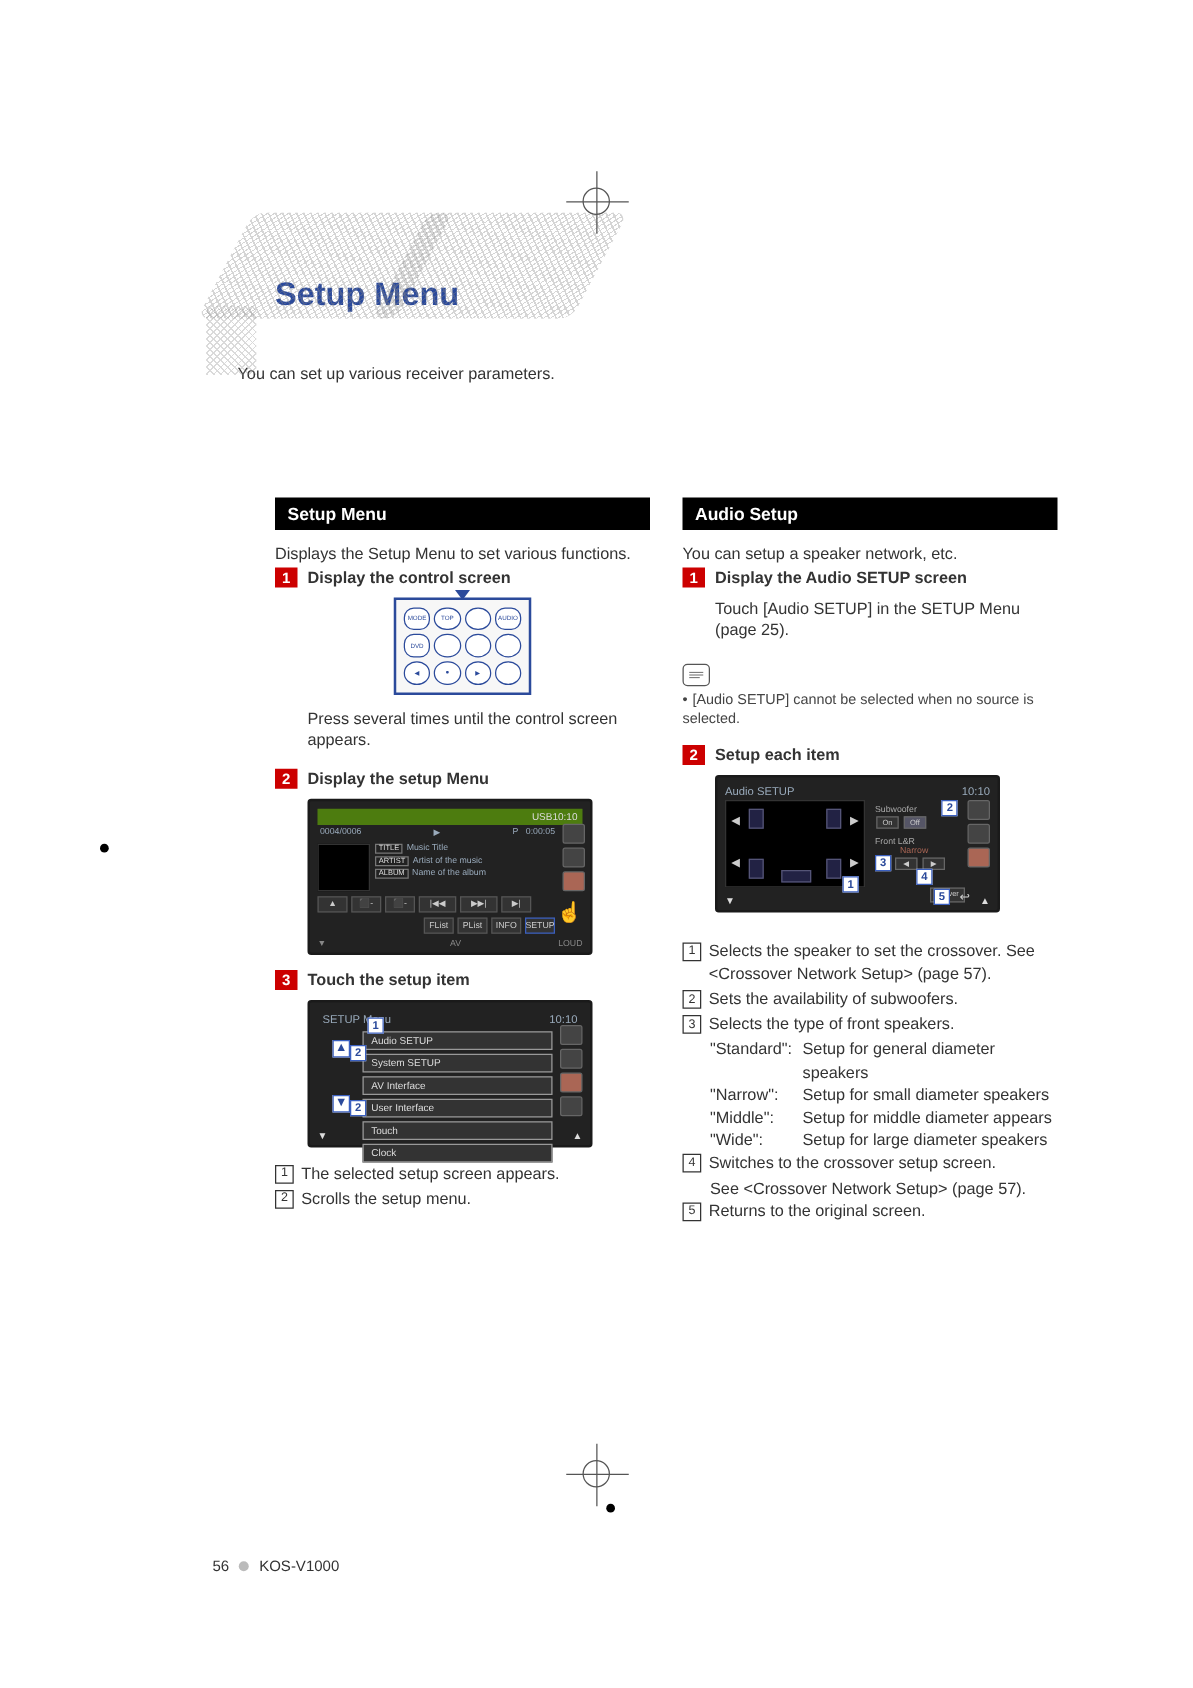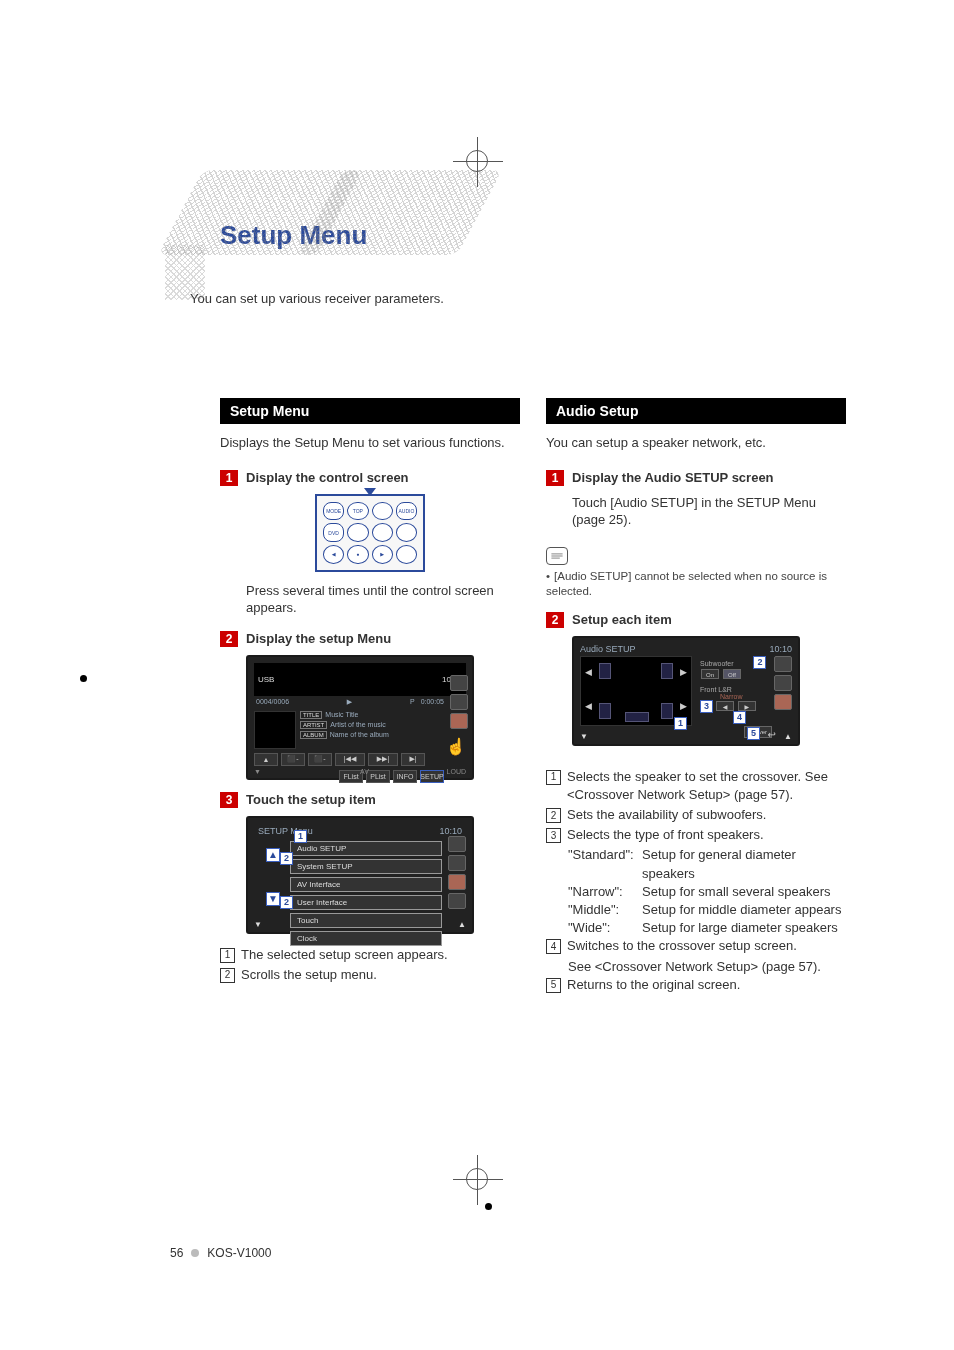--- a/index.html
+++ b/index.html
@@ -79,21 +79,21 @@
   .section-header {
     background: #000;
     color: #fff;
     font-weight: bold;
     padding: 5px 10px;
     font-size: 14px;
     margin-bottom: 10px;
   }
   .section-desc {
     font-size: 13px;
-    margin-bottom: 18px;
+    margin-bottom: 2px;
     line-height: 1.35;
   }
 
   .step {
     display: flex;
     align-items: center;
     gap: 8px;
     margin-bottom: 8px;
   }
   .step-num {
@@ -141,21 +141,21 @@
   .rbtn.round { border-radius: 50%; }
   .arrow-down {
     position:absolute; top:-8px; left:50%; transform:translateX(-50%);
     width:0; height:0; border-left:6px solid transparent; border-right:6px solid transparent; border-top:8px solid #2b4a9b;
   }
 
   .fig-usb {
     width: 228px;
     height: 125px;
   }
-  .fig-usb .hdr { display:flex; justify-content:space-between; background:#000000; padding:12px 4px; }
+  .fig-usb .hdr { display:flex; justify-content:flex-end; background:#4d7c0f; padding:2px 4px; }
   .fig-usb .iconcol { position:absolute; right:4px; top:18px; display:flex; flex-direction:column; gap:3px; }
   .iconbtn { width:18px; height:16px; background:#444; border:1px solid #666; border-radius:2px; }
   .iconbtn.sel { background:#a65; }
   .fig-usb .body { display:flex; gap:4px; margin-top:3px; }
   .fig-usb .thumb { width:42px; height:38px; background:#000; border:1px solid #333; }
   .fig-usb .rows { flex:1; font-size:7px; }
   .fig-usb .row { display:flex; gap:3px; margin-bottom:2px; align-items:center; }
   .tag { border:1px solid #777; padding:0 2px; font-size:6px; }
   .txt { color:#9ab; font-size:7px; }
   .transport { display:flex; gap:3px; margin-top:4px; flex-wrap:wrap; }
@@ -450,21 +450,21 @@
       <div class="callout-line">
         <span class="num-box">3</span>
         <span>Selects the type of front speakers.</span>
       </div>
       <div class="kv">
           <span class="k">"Standard":</span>
           <span class="v">Setup for general diameter speakers</span>
         </div>
       <div class="kv">
           <span class="k">"Narrow":</span>
-          <span class="v">Setup for small several speakers</span>
+          <span class="v">Setup for small diameter speakers</span>
         </div>
       <div class="kv">
           <span class="k">"Middle":</span>
           <span class="v">Setup for middle diameter appears</span>
         </div>
       <div class="kv">
           <span class="k">"Wide":</span>
           <span class="v">Setup for large diameter speakers</span>
         </div>
       <div class="callout-line">

